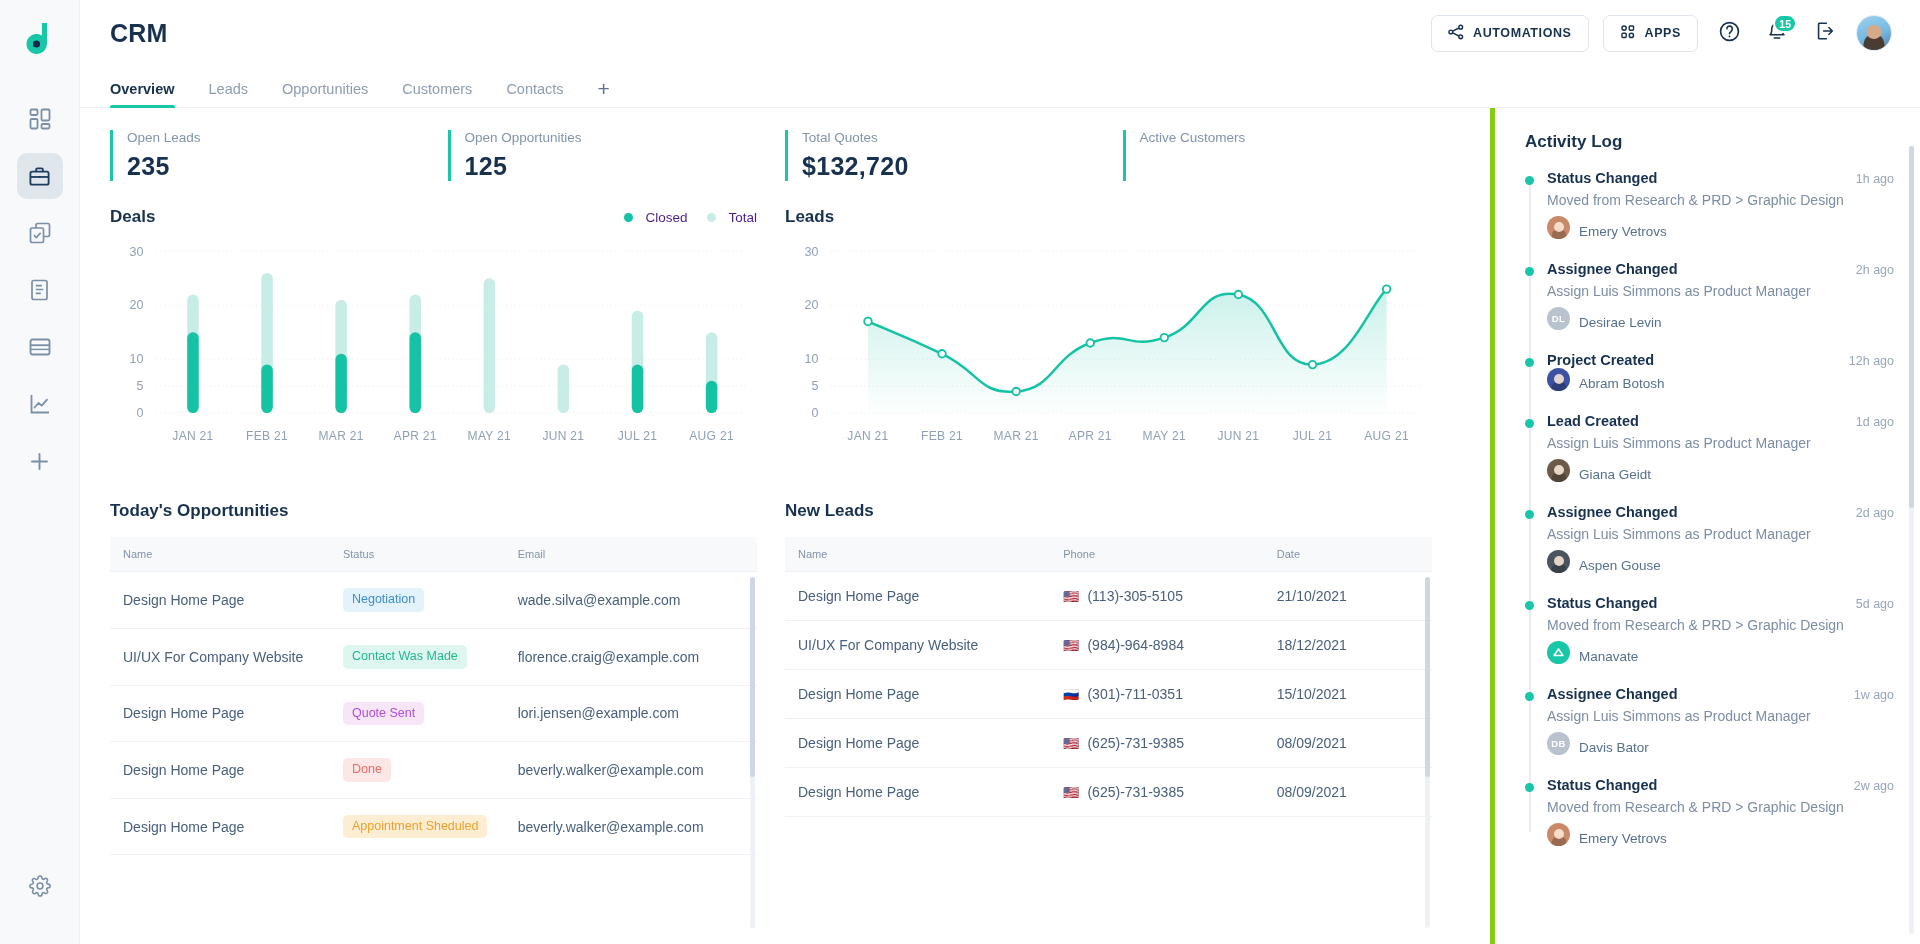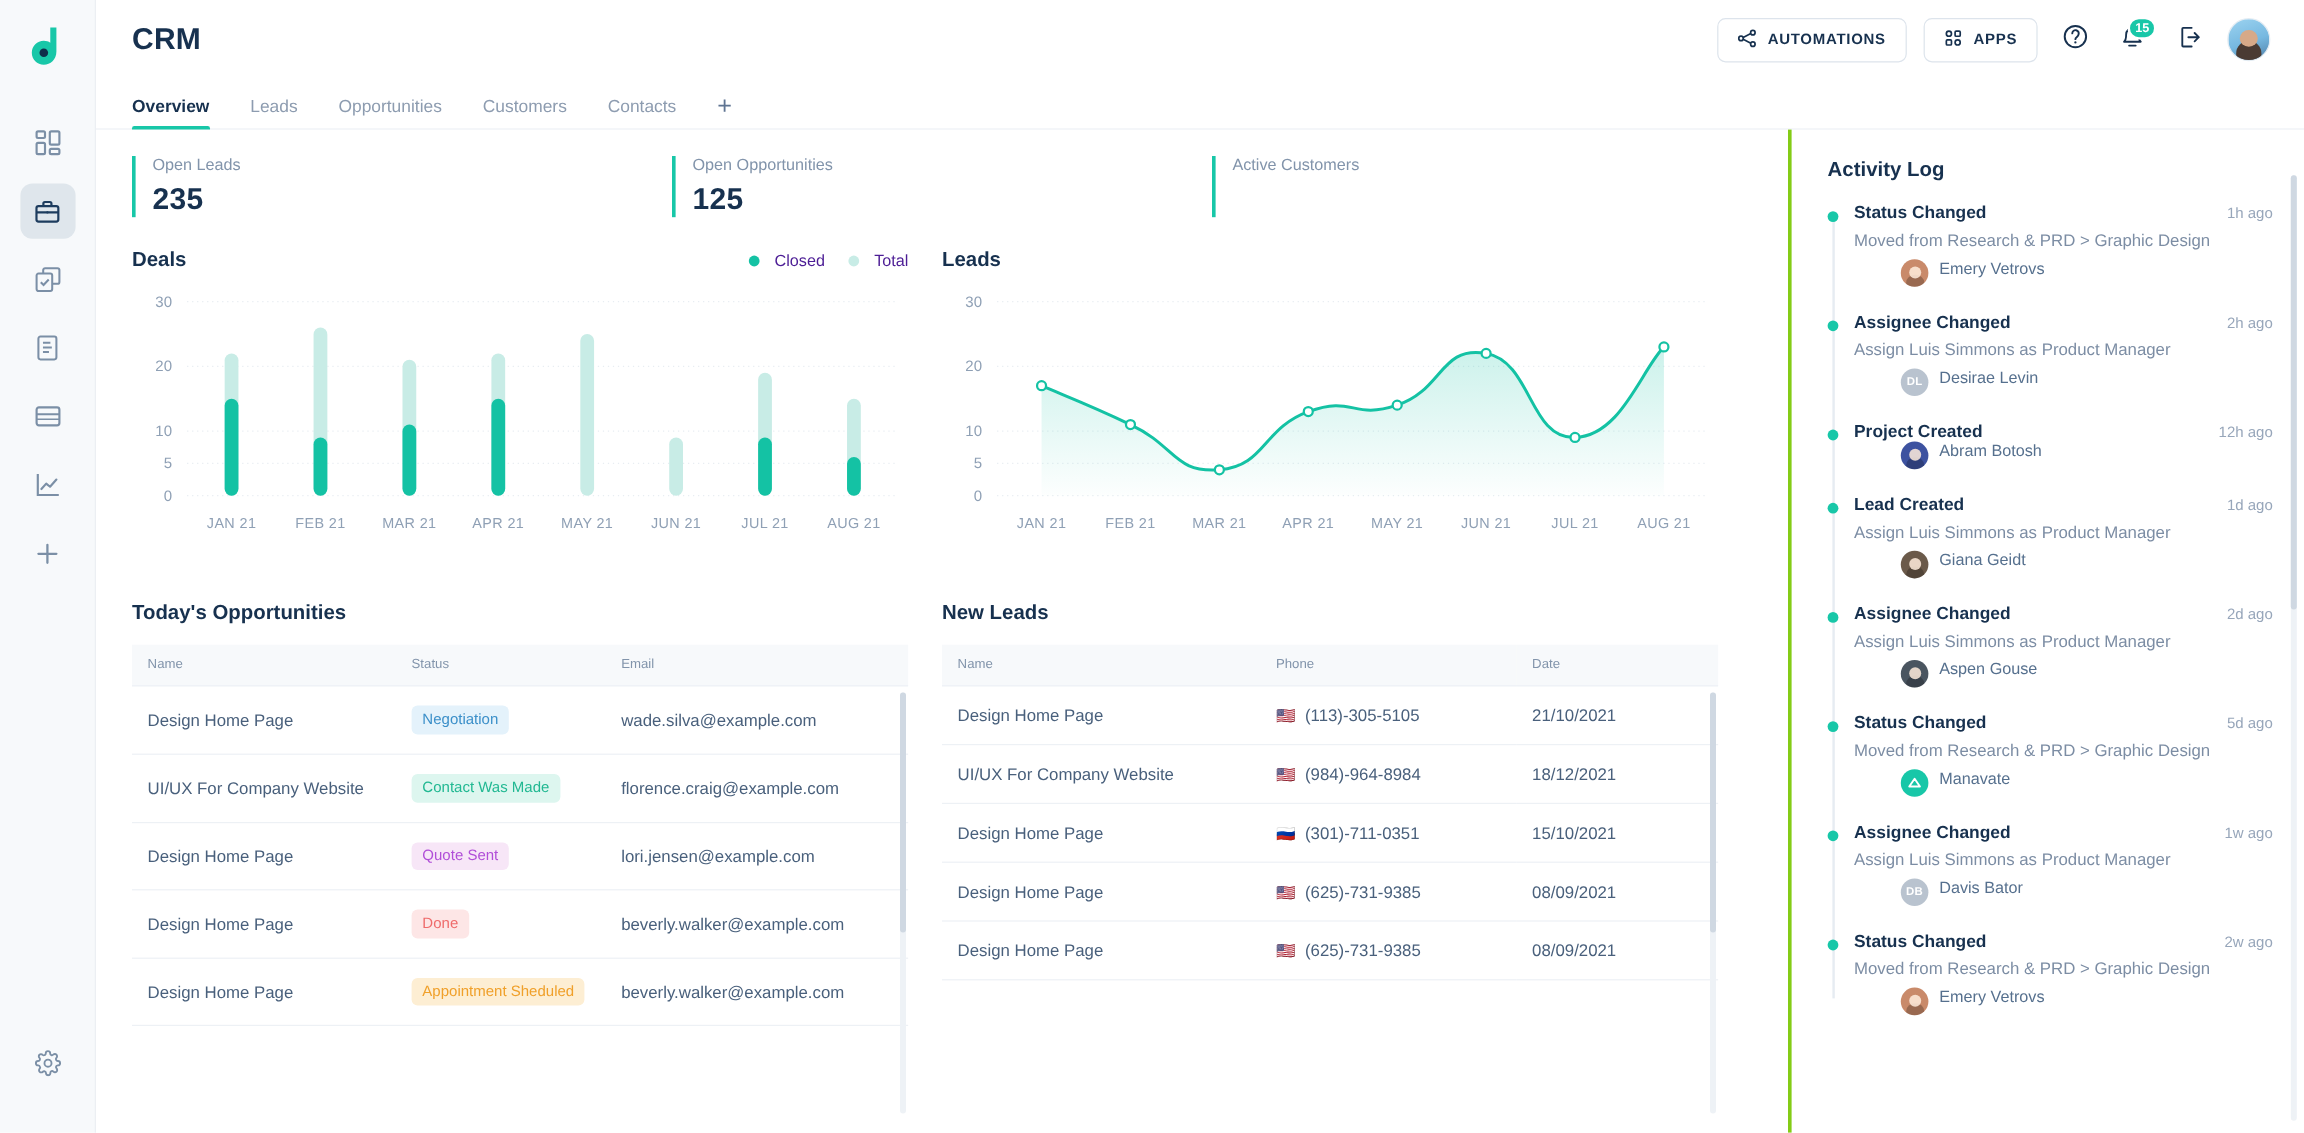--- a/index.html
+++ b/index.html
@@ -81,21 +81,21 @@
     content:""; position:absolute; left:0; right:0; bottom:-1px; height:3px;
     background:#18c7a8; border-radius:2px 2px 0 0;
   }
   .tab-add { color:#5f7492; font-size: 21px; line-height: 1; padding-bottom: 8px; cursor: pointer; }
 
   
   .body { flex: 1; display: flex; min-height: 0; }
   .content { flex: 1; min-width: 0; padding: 0 0 0 30px; display: flex; flex-direction: column; }
   .activity-col {
     width: 430px; flex: 0 0 430px;
-    border-left: 3px solid #84cc16;
+    border-left: 5px solid #84cc16;
     padding: 24px 26px 0 30px; min-height: 0; position: relative;
   }
 
   
   .kpis { display: flex; padding: 22px 30px 0 0; gap: 0; }
   .kpi { flex: 1; padding-left: 14px; border-left: 3px solid #18c7a8; }
   .kpi-label { font-size: 13.5px; color: #8294ab; margin-bottom: 7px; }
   .kpi-value { font-size: 25px; font-weight: 700; color: #17314f; letter-spacing: .3px; }
 
   
@@ -141,21 +141,21 @@
   }
   .act-item { position: relative; padding-left: 22px; margin-bottom: 22px; }
   .act-dot {
     position: absolute; left: 0; top: 6px; width: 9px; height: 9px;
     border-radius: 50%; background: #18c7a8;
   }
   .act-row1 { display: flex; align-items: baseline; gap: 20px; }
   .act-name { font-size: 14.5px; font-weight: 700; color: #17314f; }
   .act-time { margin-left: auto; font-size: 12.5px; color: #97a6ba; }
   .act-desc { font-size: 14px; color: #7c8da4; margin: 6px 0 8px; }
-  .act-user { display: flex; align-items: flex-start; gap: 9px; margin-left: 39px; }
+  .act-user { display: flex; align-items: flex-end; gap: 9px; }
   .act-uname { font-size: 13.5px; color: #56708e; }
   .av { width: 23px; height: 23px; border-radius: 50%; overflow: hidden; flex: 0 0 23px; position: relative; }
   .av.initials { background: #b9c3cf; color: #fff; font-size: 9.5px; font-weight: 700; display: flex; align-items: center; justify-content: center; letter-spacing: .3px; }
   .av.logo-av { background: #18c7a8; display: flex; align-items: center; justify-content: center; }
   .av.photo::before { content:""; position:absolute; inset:0; }
   .act-scrollbar { position: absolute; right: 6px; top: 38px; bottom: 10px; width: 5px; background: #eef2f6; border-radius: 3px; }
   .act-scrollbar i { position:absolute; left:0; top:0; width:5px; height:46%; background:#cfd8e2; border-radius:3px; display:block; }
 </style>
 </head>
 <body>
@@ -325,20 +325,24 @@
       <div class="content">
 
         <section class="kpis">
           <div class="kpi">
             <div class="kpi-label">Open Leads</div>
             <div class="kpi-value">235</div>
           </div>
           <div class="kpi">
             <div class="kpi-label">Open Opportunities</div>
             <div class="kpi-value">125</div>
+          </div>
+          <div class="kpi">
+            <div class="kpi-label">Total Quotes</div>
+            <div class="kpi-value">$132,720</div>
           </div>
           <div class="kpi">
             <div class="kpi-label">Active Customers</div>
           </div>
         </section>
 
         <section class="charts">
 
           <div class="chart-card">
             <div class="chart-head">

